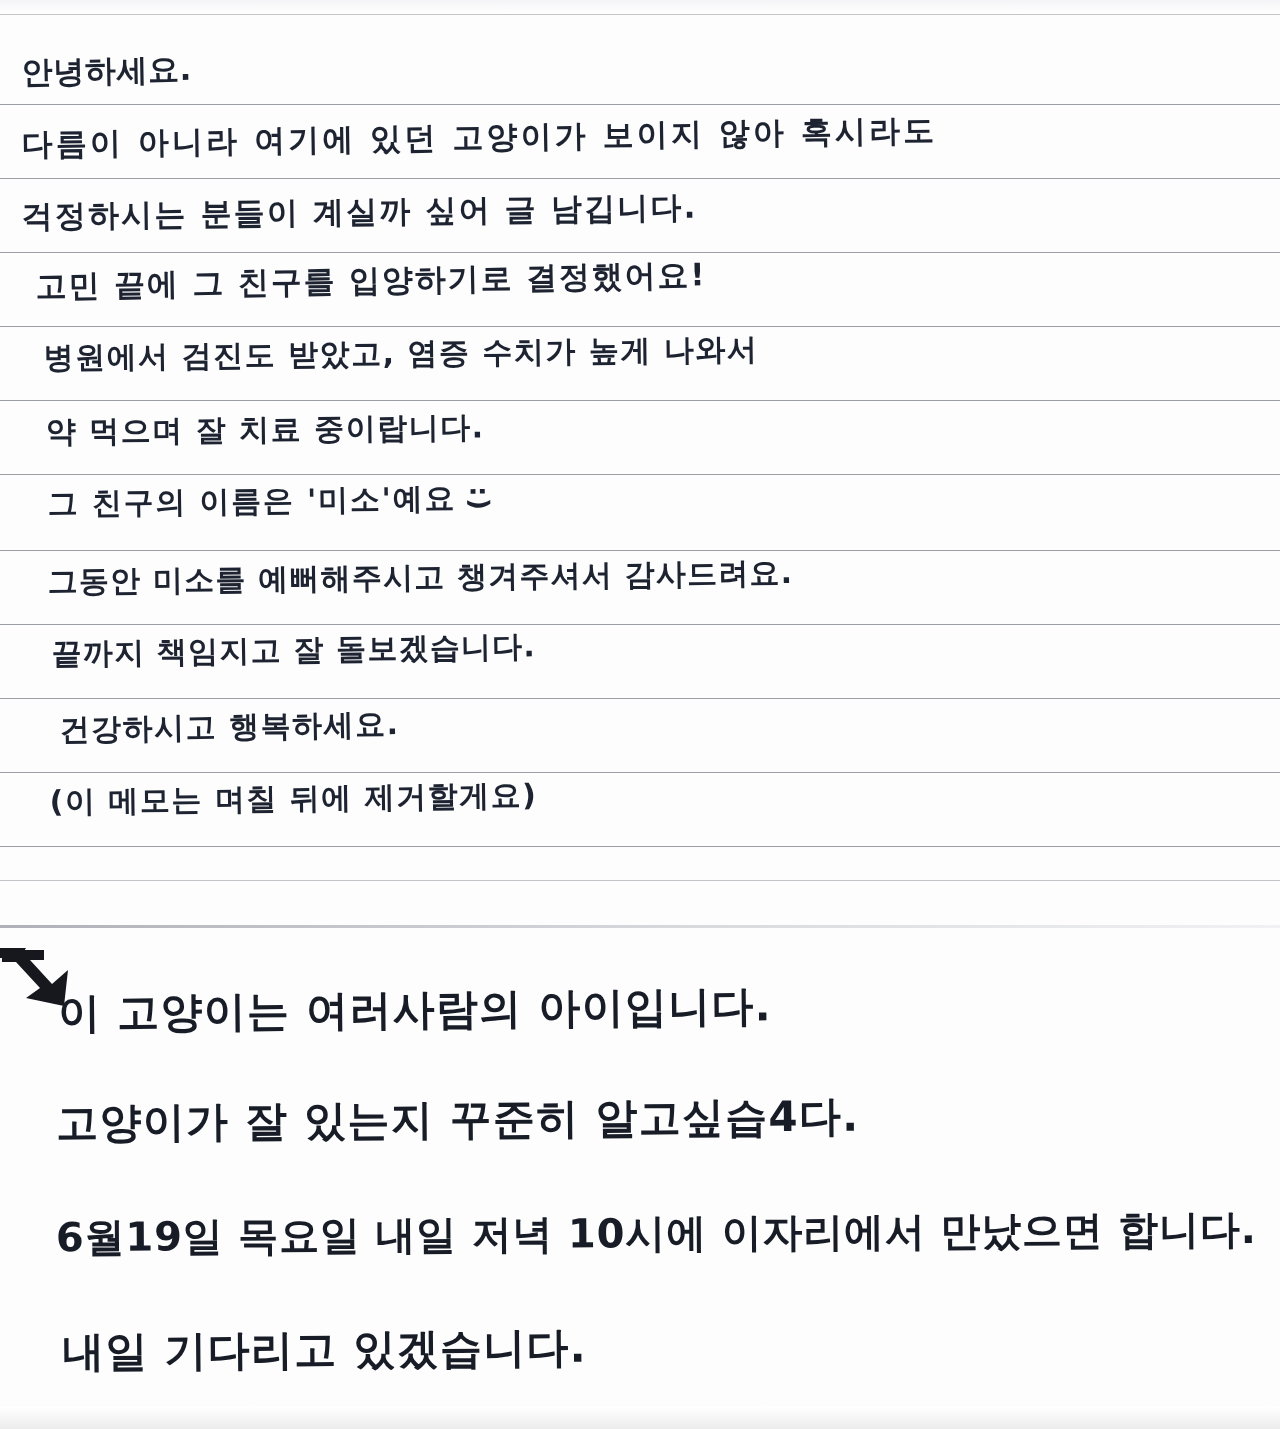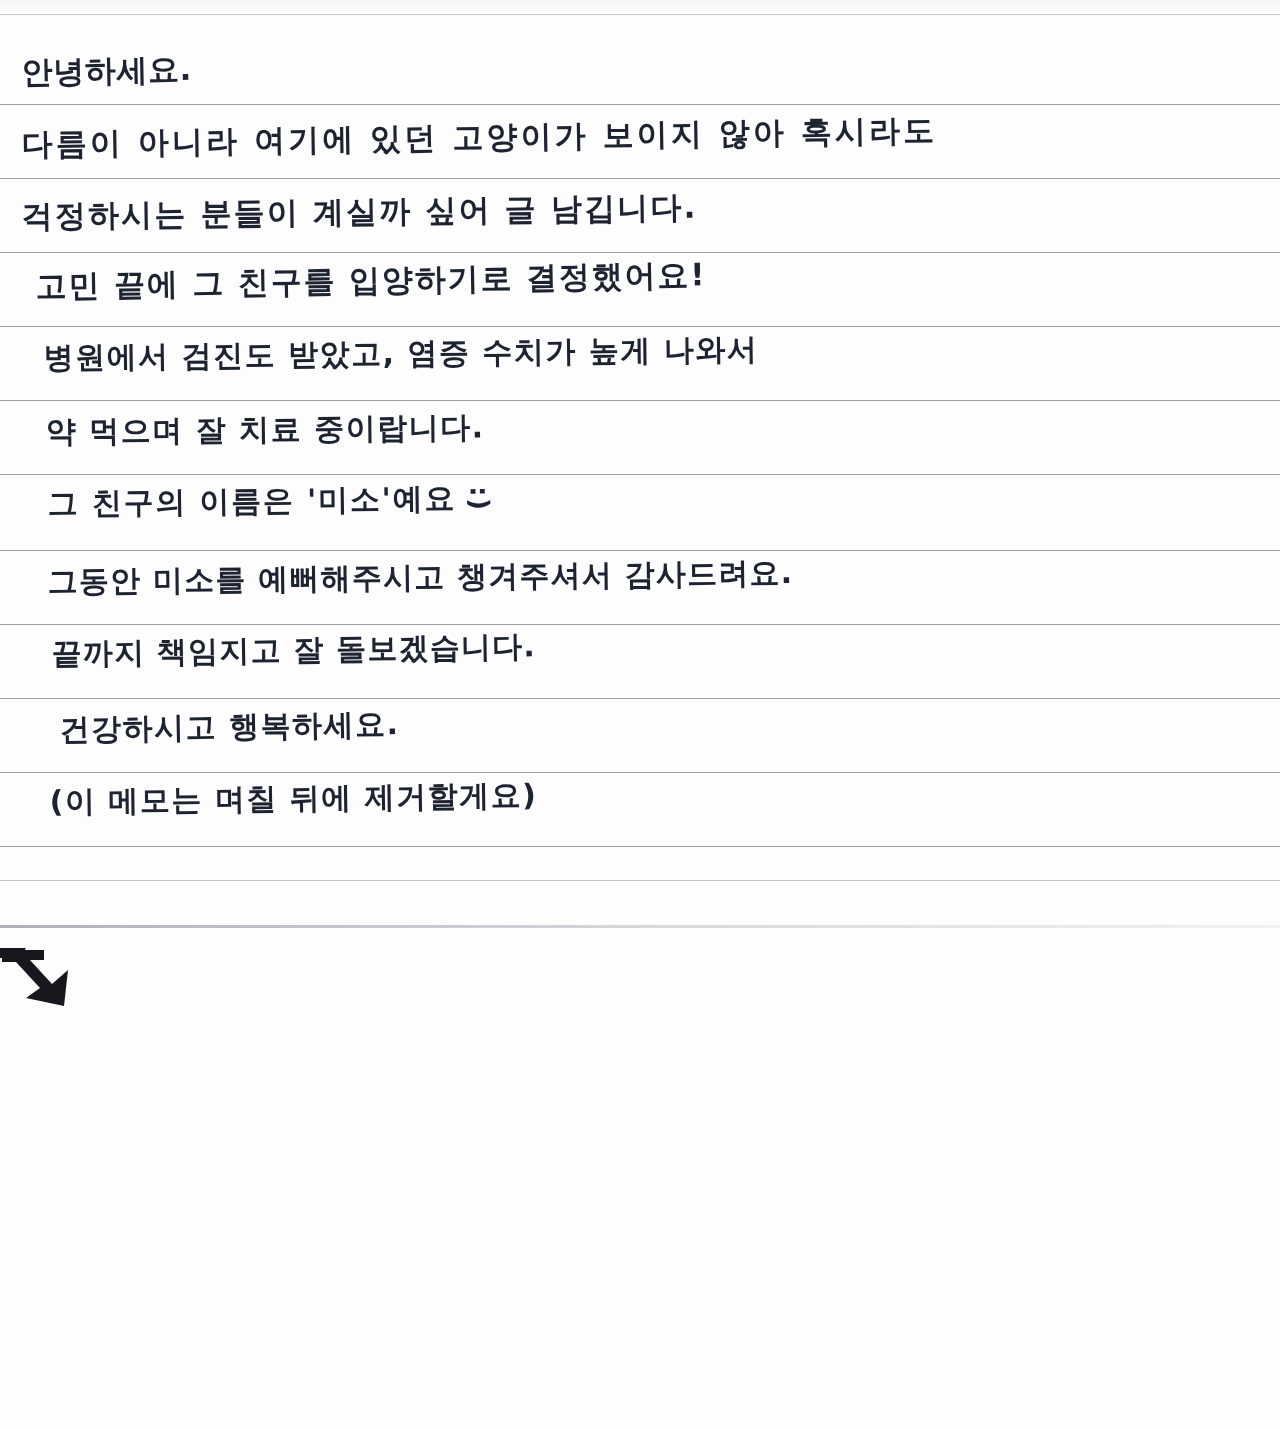--- a/index.html
+++ b/index.html
@@ -158,14 +158,21 @@
 
   <div class="fold"></div>
 
   <div class="arrow">
     <svg viewBox="0 0 96 78" width="96" height="78" aria-hidden="true">
       <path d="M2 4 L44 4 L44 14 L30 14 L52 38 L68 24 L64 60 L26 52 L40 42 L16 16 L2 16 Z" fill="#16181d"></path>
       <path d="M0 2 L26 2 L20 12 L0 12 Z" fill="#16181d"></path>
     </svg>
   </div>
 
+  <div class="note-bottom">
+    <div class="hand-big b1">이 고양이는 여러사람의 아이입니다.</div>
+    <div class="hand-big b2">고양이가 잘 있는지 꾸준히 알고싶습4다.</div>
+    <div class="hand-big b3">6월19일 목요일 내일 저녁 10시에 이자리에서 만났으면 합니다.</div>
+    <div class="hand-big b4">내일 기다리고 있겠습니다.</div>
+    <div class="edge-bottom"></div>
+  </div>
 
 </div>
 
 </body></html>

